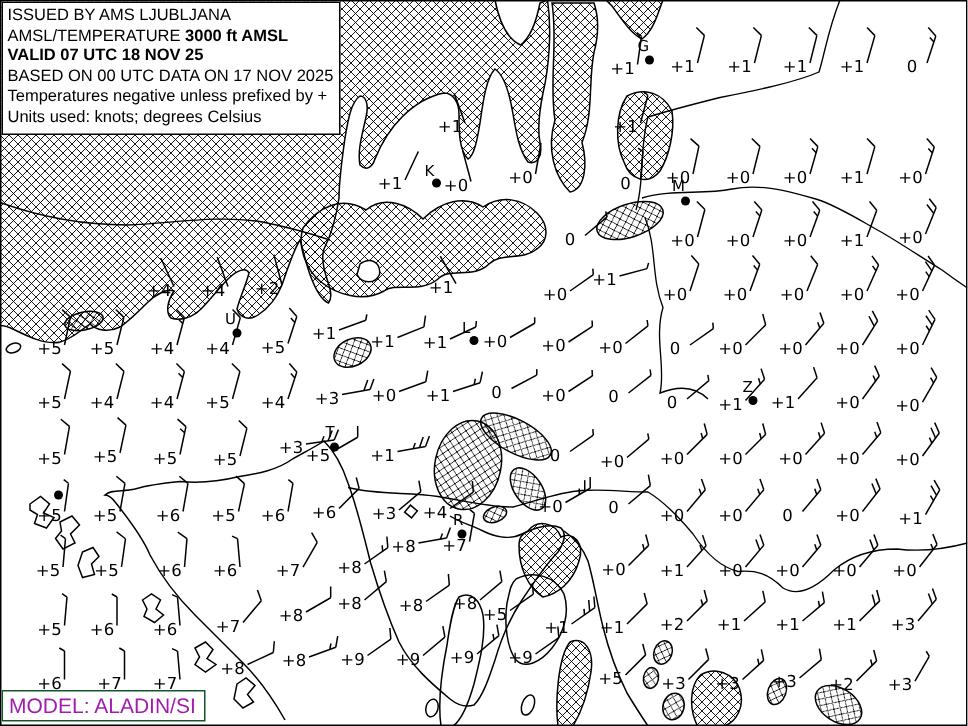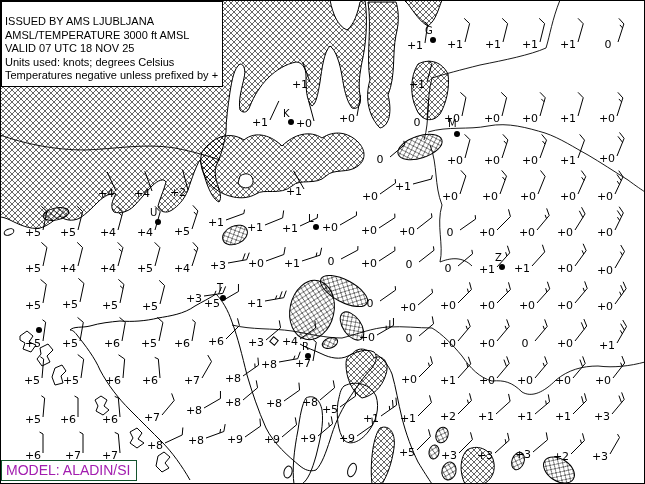--- a/index.html
+++ b/index.html
@@ -1,21 +1,21 @@
 <!DOCTYPE html>
 <html><head>
 <meta charset="utf-8">
 <style>
   html,body{margin:0;padding:0;background:#888;}
   #stage{position:relative;width:645px;height:484px;background:#fff;overflow:hidden;
          font-family:"Liberation Sans",sans-serif;}
   #mapsvg{position:absolute;left:0;top:0;}
   .infobox{position:absolute;left:1px;top:1px;background:#fff;border:1px solid #000;
-           padding:13px 4px 3px 3px;font-size:11px;line-height:13.6px;color:#000;white-space:nowrap;z-index:5;}
-  .infobox b{font-weight:normal;}
+           padding:2px 4px 3px 3px;font-size:11px;line-height:13.6px;color:#000;white-space:nowrap;z-index:5;}
+  .infobox b{font-weight:bold;}
   .modelbox{position:absolute;left:1px;top:460px;background:#fff;border:1px solid #14532d;
             padding:1px 6px 2px 4px;font-size:14px;color:#a21caf;white-space:nowrap;z-index:5;}
   text{fill:#000;}
   .temp{font-family:"DejaVu Sans",sans-serif;font-size:11px;}
   .stn{font-family:"DejaVu Sans",sans-serif;font-size:10px;}
 </style>
 </head>
 <body>
 
 <div id="stage">
@@ -893,21 +893,22 @@
         <g>
           <circle cx="39" cy="330" r="3" fill="#000000"></circle>
         </g>
       </g>
   </svg>
 
   <div class="infobox">
     <div>ISSUED BY AMS LJUBLJANA</div>
     <div><span>AMSL/TEMPERATURE </span><b>3000 ft AMSL</b></div>
     <div><b>VALID 07 UTC 18 NOV 25</b></div>
+    <div>BASED ON 00 UTC DATA ON 17 NOV 2025</div>
+    <div>Temperatures negative unless prefixed by +</div>
     <div>Units used: knots; degrees Celsius</div>
-    <div>Temperatures negative unless prefixed by +</div>
   </div>
 
   <div class="modelbox">
     <span>MODEL: ALADIN/SI</span>
   </div>
 
 </div>
 
 </body></html>

